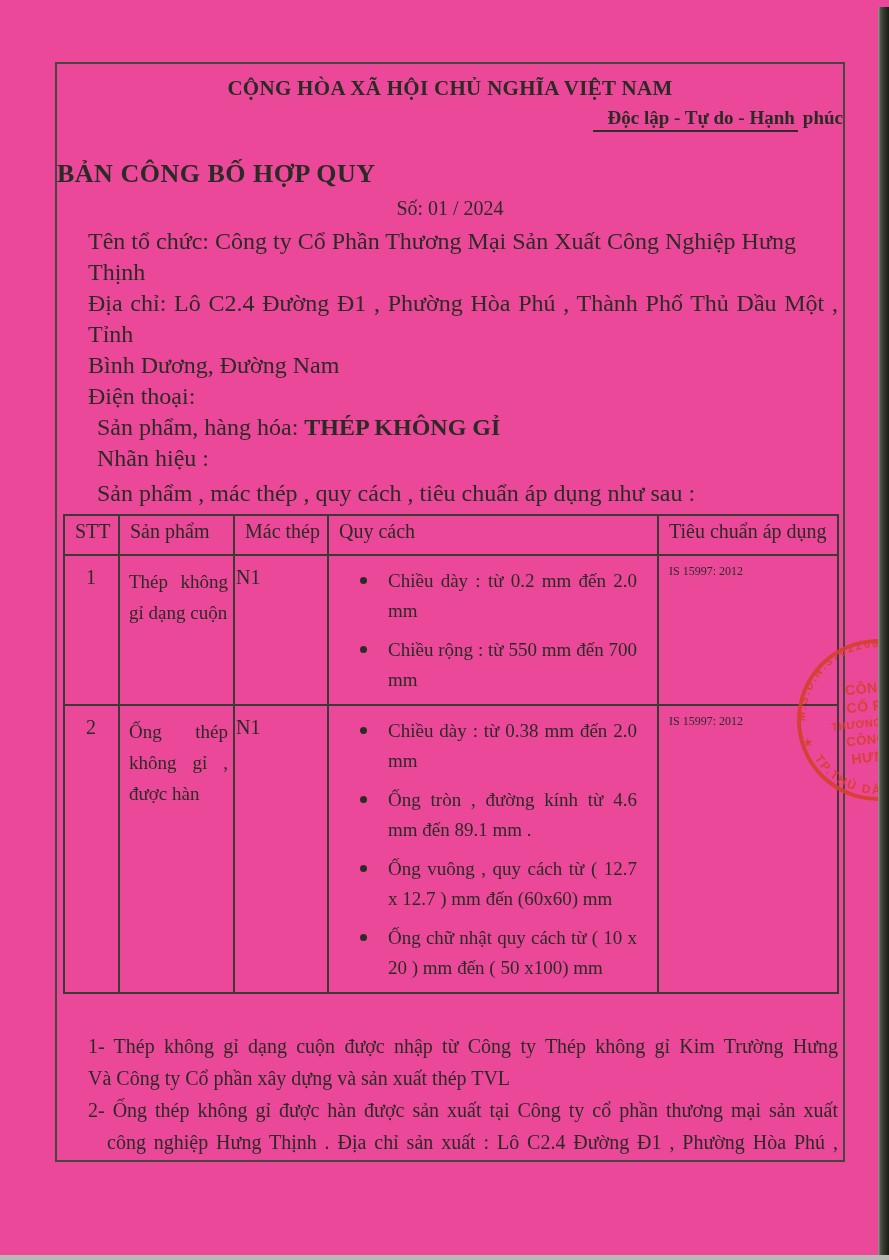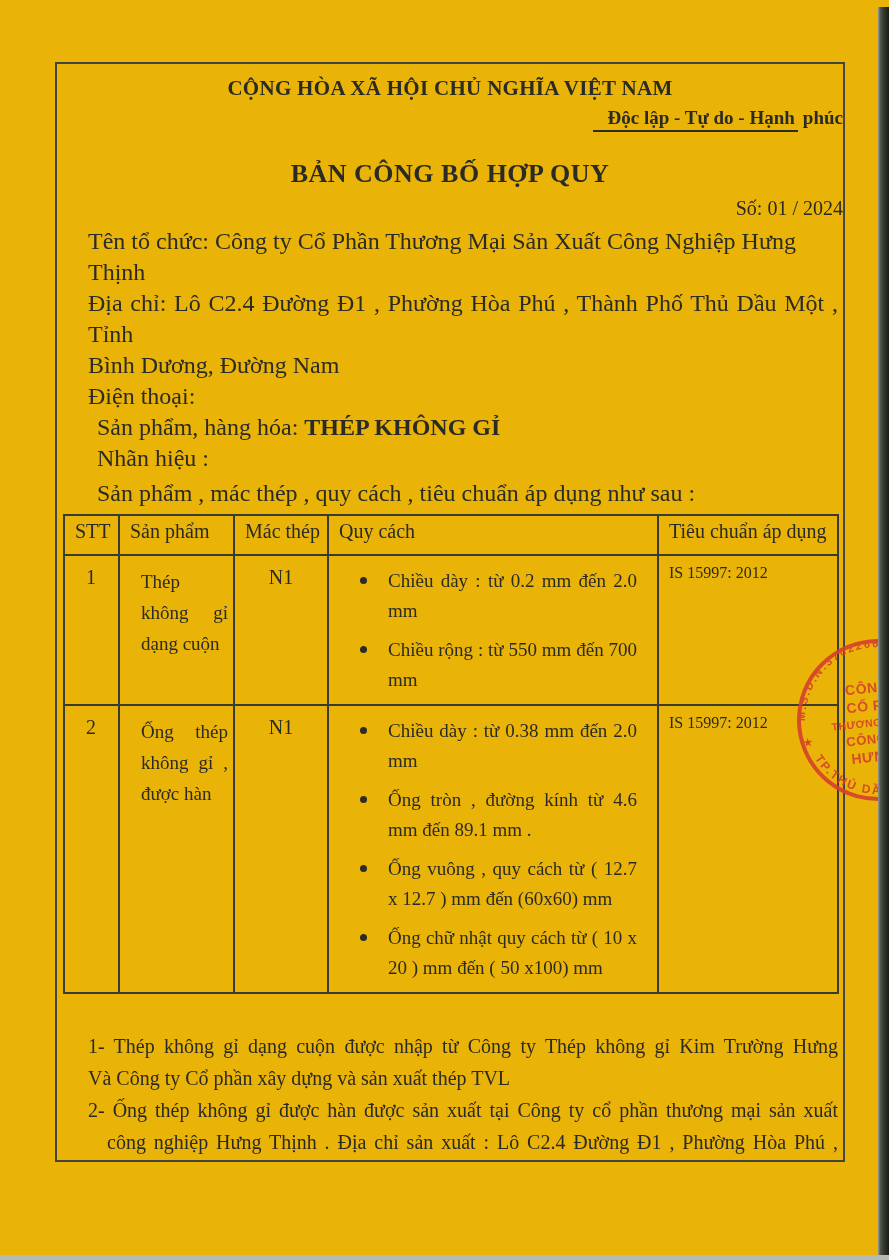--- a/index.html
+++ b/index.html
@@ -1,50 +1,50 @@
 <!DOCTYPE html>
 <html><head>
 <meta charset="utf-8">
 <style>
   html,body { margin:0; padding:0; background:#ffffff; }
   .page {
     position:relative; width:889px; height:1260px; overflow:hidden;
-    background:#eab308; font-family:"Liberation Serif","DejaVu Serif",serif;
+    background:#ec4899; font-family:"Liberation Serif","DejaVu Serif",serif;
     color:#2b2b25;
   }
   .frame {
     position:absolute; left:55px; top:62px; width:790px; height:1100px;
     border:2px solid #45453f; box-sizing:border-box; overflow:hidden;
   }
   
   .nat-title { margin-top:11px; text-align:center; font-size:21px; font-weight:bold; letter-spacing:.3px; line-height:26px; }
   .motto { margin-top:4px; text-align:right; font-size:19px; font-weight:bold; line-height:26px; }
   .motto-u { border-bottom:2px solid #2e2e28; padding:0 3px 2px 14px; }
   .motto-t { margin-left:5px; }
-  .doc-title { margin-top:27px; text-align:center; font-size:26px; font-weight:bold; letter-spacing:.5px; line-height:32px; }
-  .doc-number { margin-top:5px; text-align:right; font-size:20px; line-height:26px; }
+  .doc-title { margin-top:27px; text-align:left; font-size:26px; font-weight:bold; letter-spacing:.5px; line-height:32px; }
+  .doc-number { margin-top:5px; text-align:center; font-size:20px; line-height:26px; }
   
   .info { margin:5px 5px 0 31px; font-size:24px; line-height:31px; }
   .info .line { min-height:31px; }
   .ind9 { padding-left:9px; }
   .gap { margin-top:4px; }
   .just { text-align:justify; text-align-last:justify; }
   
   table.spec { margin-left:6px; margin-top:5px; border-collapse:collapse; table-layout:fixed; width:774px; }
   table.spec th, table.spec td { border:2px solid #3b3b35; vertical-align:top; font-weight:normal;margin-left:30px; }
   table.spec thead tr { height:40px; }
   table.spec th { font-size:20px; text-align:left; padding:4px 2px 0 10px; }
   th.c-stt, td.c-stt { text-align:center; padding-left:0; }
   tr.r1 { height:94px; }
   tr.r2 { height:238px; }
   td.c-stt { font-size:20px; padding-top:10px; }
-  td.c-sp  { font-size:19px; padding:10px 5px 0 21px; text-align:justify; line-height:31px; }
-  td.c-mt  { font-size:20px; text-align:center; padding-top:10px; }
+  td.c-sp  { font-size:19px; padding:10px 5px 0 9px; text-align:justify; line-height:31px; }
+  td.c-mt  { font-size:20px; text-align:left; padding-top:10px; }
   td.c-qc  { padding:6px 20px 0 8px; }
-  td.c-tc  { font-size:16px; padding:8px 4px 0 10px; }
+  td.c-tc  { font-size:12px; padding:8px 4px 0 10px; }
   .bullet-item { display:flex; margin:4px 0 9px 0; }
   .dot { flex:0 0 7px; width:7px; height:7px; border-radius:50%; background:#2c2c26; margin:11px 21px 0 23px; }
   .bt { flex:1; font-size:19px; line-height:30px; text-align:justify; }
   
   .notes { margin:36px 0 0 31px; width:750px; font-size:20px; line-height:32px; }
   .notes .line { min-height:32px; }
   .ind19 { padding-left:19px; box-sizing:border-box; }
   
   .stamp { position:absolute; left:770px; top:622px; z-index:4; opacity:.9; }
   .stamp text { font-family:"Liberation Sans","DejaVu Sans",sans-serif; font-weight:bold; fill:#d6402c; }

